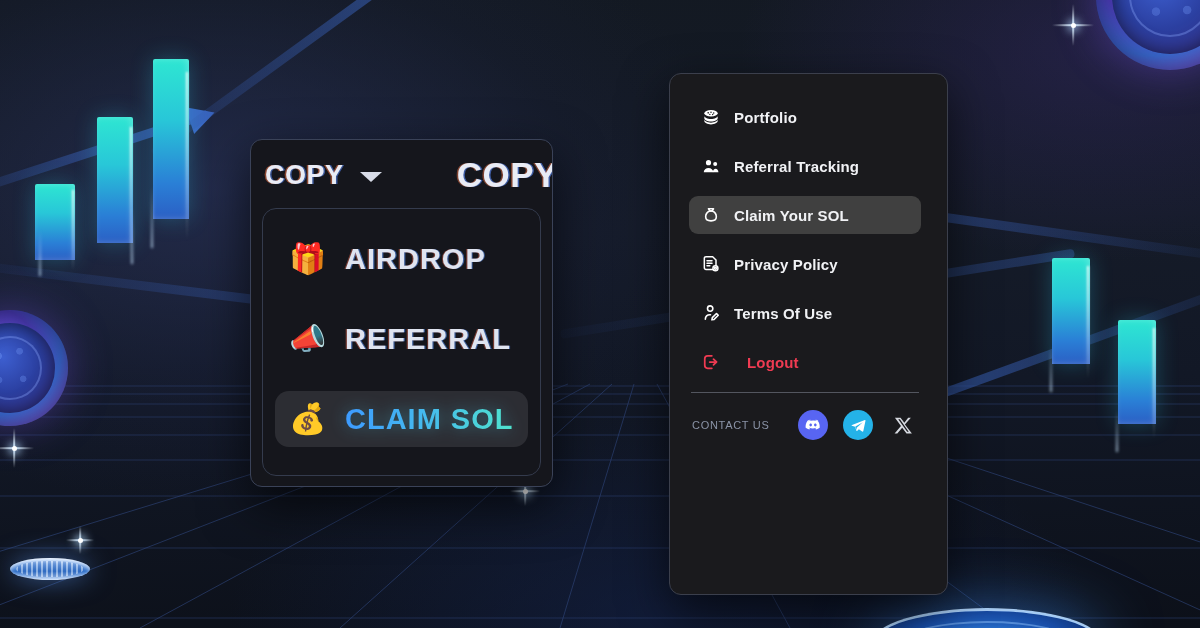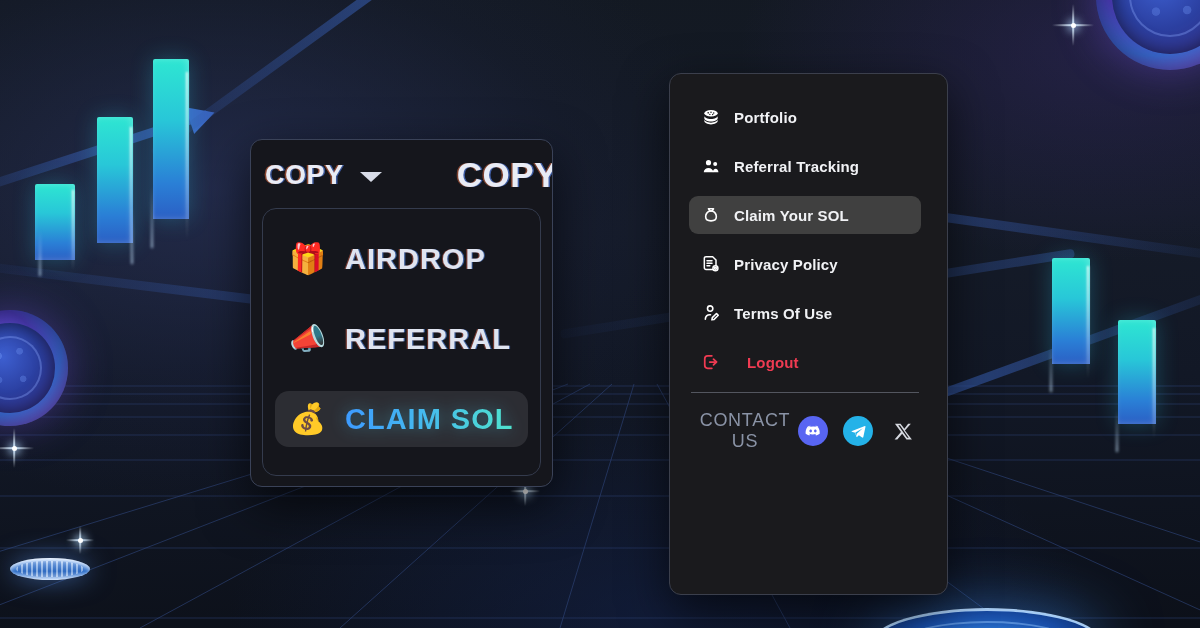--- a/index.html
+++ b/index.html
@@ -177,21 +177,21 @@
   .menu-item.danger .mlabel{color:#ef3b52; font-weight:700;}
   .ico{width:20px; height:20px; flex:none; display:block;}
 
   #menu-divider{
     height:1px; background:#53565f; margin:10px 2px 0 2px;
   }
   #contact-row{
     display:flex; align-items:center; margin-top:17px; padding:0 3px;
   }
   #contact-label{
-    font-size:18px; letter-spacing:.7px; color:#8a93a6; font-weight:500;text-align:center;
+    font-size:11px; letter-spacing:.7px; color:#8a93a6; font-weight:500;text-align:center;
   }
   #socials{display:flex; align-items:center; gap:15px; margin-left:auto;}
   .social{
     width:30px; height:30px; border-radius:50%;
     display:flex; align-items:center; justify-content:center;
   }
   .social.discord{background:#5865f2;}
   .social.telegram{background:#24b2e8;}
   .social.x{background:transparent;}
 </style>

